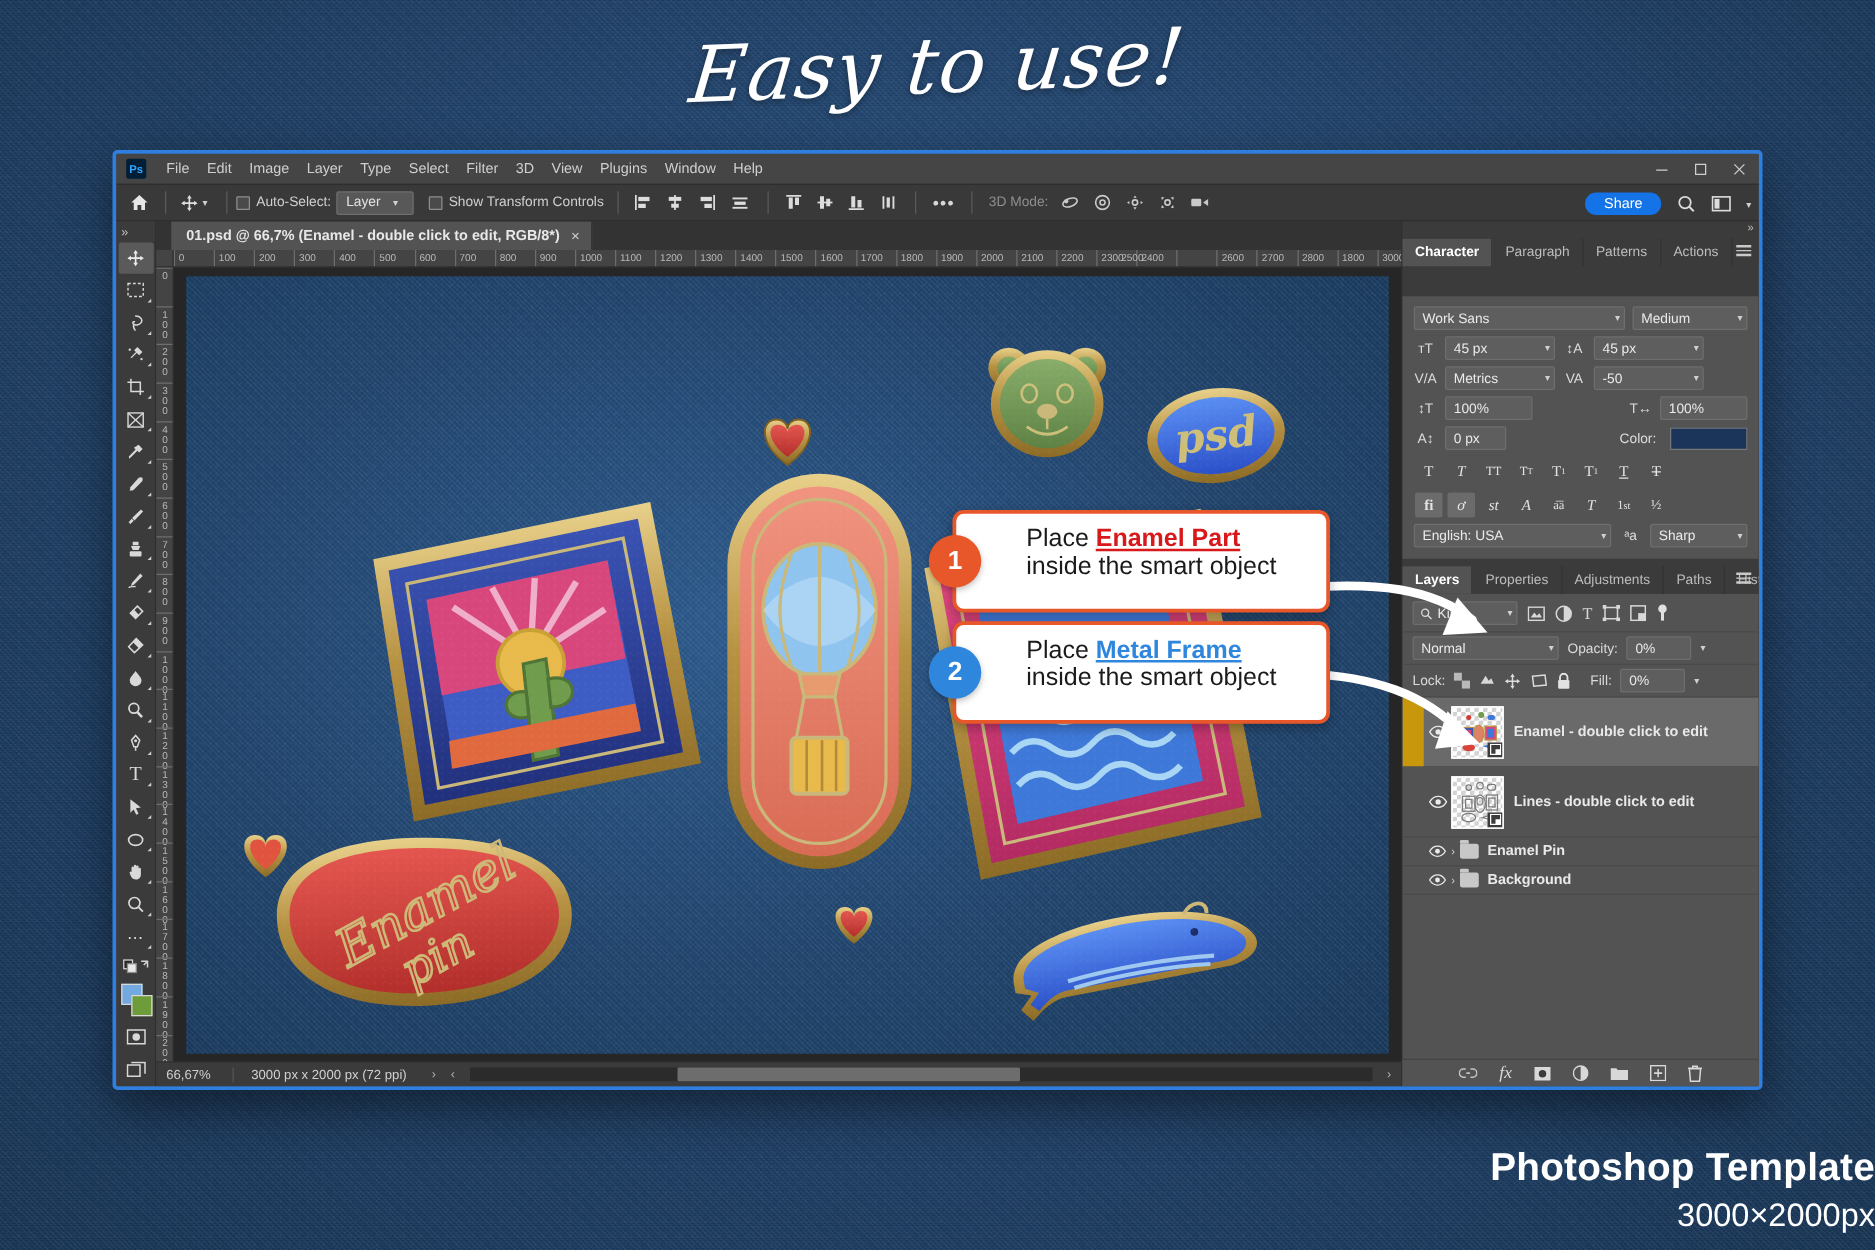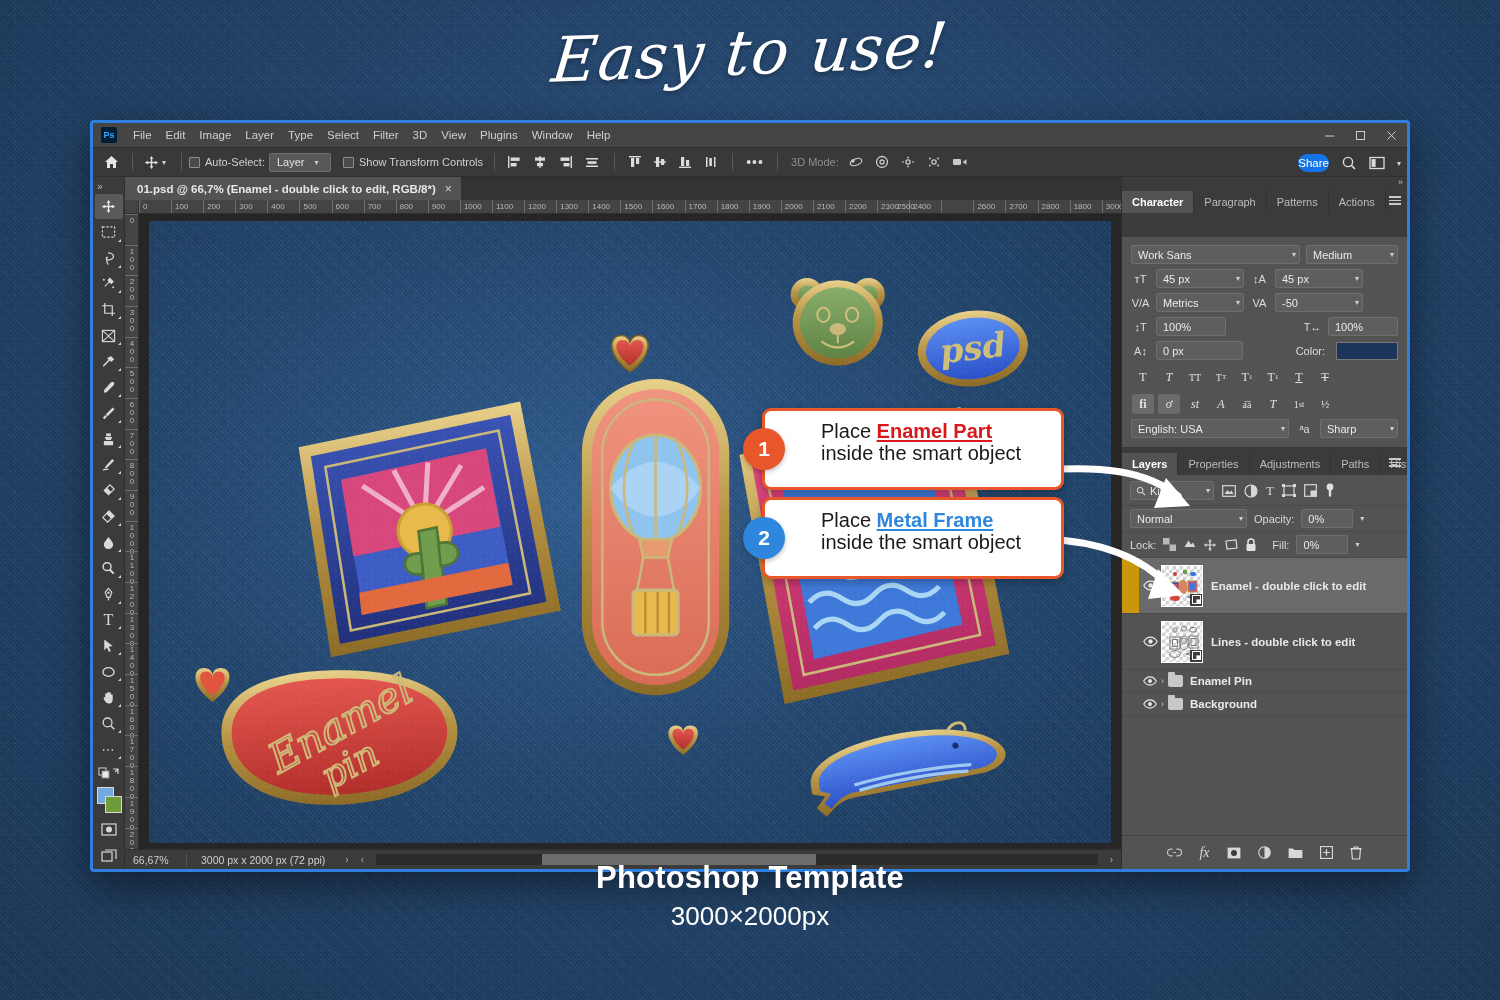--- a/index.html
+++ b/index.html
@@ -42,22 +42,22 @@
     font-weight: 400;
     color: #ffffff;
     letter-spacing: 1px;
     text-shadow: 0 2px 5px rgba(0,0,0,.35);
     transform: rotate(-2.2deg) skewX(-8deg);
     z-index: 5;
   }
 
   
   .caption-wrap {
-    position: absolute; left: 0; right: 0; top: 860px;
-    text-align: center; color: #fff; z-index: 5;
+    position: absolute; left: 0; right: 0; top: 916px;
+    text-align: right; color: #fff; z-index: 5;
   }
   .caption-main { font-size: 31px; font-weight: 700; letter-spacing: .2px; }
   .caption-sub  { font-size: 26px; font-weight: 400; margin-top: 5px; }
 
   
   .ps-window {
     position: absolute; left: 90px; top: 120px;
     width: 1320px; height: 752px;
     background: #434343;
     border: 3px solid #2f7fe0;
@@ -105,21 +105,21 @@
     display:inline-block; margin-right: 5px; border-radius: 1px;
   }
   .sel-box {
     background: #585858; border: 1px solid #6e6e6e; border-radius: 2px;
     height: 19px; display:flex; align-items:center; padding: 0 4px 0 7px;
     font-size: 11px; color: #e2e2e2; gap: 10px;
   }
   .caret { font-size: 8px; color: #d0d0d0; }
   .share-btn {
     background: #1473e6; color:#fff; font-size: 11.5px; border-radius: 11px;
-    padding: 3px 0; font-weight:400;
+    padding: 3px 15px; font-weight:400;
   }
   .right-opts{ position:absolute; right:6px; top:0; height:30px; display:flex; align-items:center; gap:12px;}
 
   
   .ps-body { flex: 1 1 auto; display: flex; min-height: 0; }
 
   
   .toolbar {
     width: 32px; background: #3b3b3b; flex: 0 0 32px;
     display: flex; flex-direction: column; align-items: center;
@@ -140,20 +140,21 @@
   .sw-fg { position:absolute; left:2px; top:0; width:17px; height:17px; background:#72a9e0; border:1px solid #d8d8d8; }
   .sw-bg { position:absolute; left:10px; top:9px; width:17px; height:17px; background:#6f9c3a; border:1px solid #d8d8d8; }
 
   
   .center-col { flex: 1 1 auto; display:flex; flex-direction:column; min-width:0; background:#3b3b3b;}
   .tabstrip { height: 23px; background: #333; display:flex; align-items:flex-end; flex:0 0 auto;}
   .doc-tab {
     background: #535353; height: 23px; display:flex; align-items:center; gap:9px;
     padding: 0 9px 0 12px; font-size: 11.5px; color:#e8e8e8; font-weight:700;
     border-right:1px solid #2e2e2e;
+    margin-left:12px;
   }
   .doc-tab .x { color:#d0d0d0; font-weight:400; font-size:12px;}
 
   .ruler-row { display:flex; flex:0 0 auto; }
   .ruler-corner { width: 14px; height: 14px; background:#444; border-right:1px solid #2e2e2e; border-bottom:1px solid #2e2e2e;}
   .ruler-h {
     height: 14px; flex:1 1 auto; background:#444; position:relative; overflow:hidden;
     border-bottom: 1px solid #2e2e2e;
   }
   .ruler-h span, .ruler-v span {
@@ -254,21 +255,21 @@
       linear-gradient(45deg, #cfcfcf 25%, transparent 25%, transparent 75%, #cfcfcf 75%);
     background-size: 7px 7px; background-position: 0 0, 3.5px 3.5px;
     overflow:hidden;
   }
   .so-badge { position:absolute; right:0; bottom:0; width:12px; height:12px; background:#3c3c3c;
     display:flex; align-items:center; justify-content:center;}
   .layer-name { font-size:11.5px; color:#e9e9e9;font-weight:bold; }
   .folder-arrow { color:#cfcfcf; font-size:9px; margin-right:4px;}
   .folder-ico { width:15px; height:12px; background:#c8c8c8; border-radius:1px 2px 2px 2px; margin-right:7px; position:relative;}
   .folder-ico::before{content:"";position:absolute;left:0;top:-3px;width:7px;height:3px;background:#c8c8c8;border-radius:1px 1px 0 0;}
-  .layer-footer { height:34px; background:#535353; border-top:1px solid #444; display:flex; align-items:center; justify-content:center; gap:17px; color:#cfcfcf;}
+  .layer-footer { height:22px; background:#535353; border-top:1px solid #444; display:flex; align-items:center; justify-content:center; gap:17px; color:#cfcfcf;}
 
   
   .callout {
     position:absolute; background:#fff; border:3px solid #e8572a; border-radius:9px;
     z-index:9; padding:9px 14px 10px 56px; box-shadow:0 3px 9px rgba(0,0,0,.28);
   }
   .callout .badge {
     position:absolute; left:-22px; top:50%; transform:translateY(-50%);
     width:42px; height:42px; border-radius:50%; color:#fff;
     display:flex; align-items:center; justify-content:center; font-size:21px; font-weight:700;
@@ -940,21 +941,21 @@
             <span>100%</span>
           </div>
           <span style="flex:1 1 auto"></span>
           <span class="ficon">T↔</span>
           <div class="field noarrow" style="width:70px">
             <span>100%</span>
           </div>
         </div>
         <div class="row">
           <span class="ficon">A↕</span>
-          <div class="field noarrow" style="width:87px">
+          <div class="field noarrow" style="width:49px">
             <span>0 px</span>
           </div>
           <span style="flex:1 1 auto"></span>
           <span style="font-size:11px;color:#dcdcdc;margin-right:5px">Color:</span>
           <div class="swatch-color"></div>
         </div>
 
         <div class="glyph-row">
           <div class="glyph">T</div>
           <div class="glyph" style="font-style:italic">T</div>

